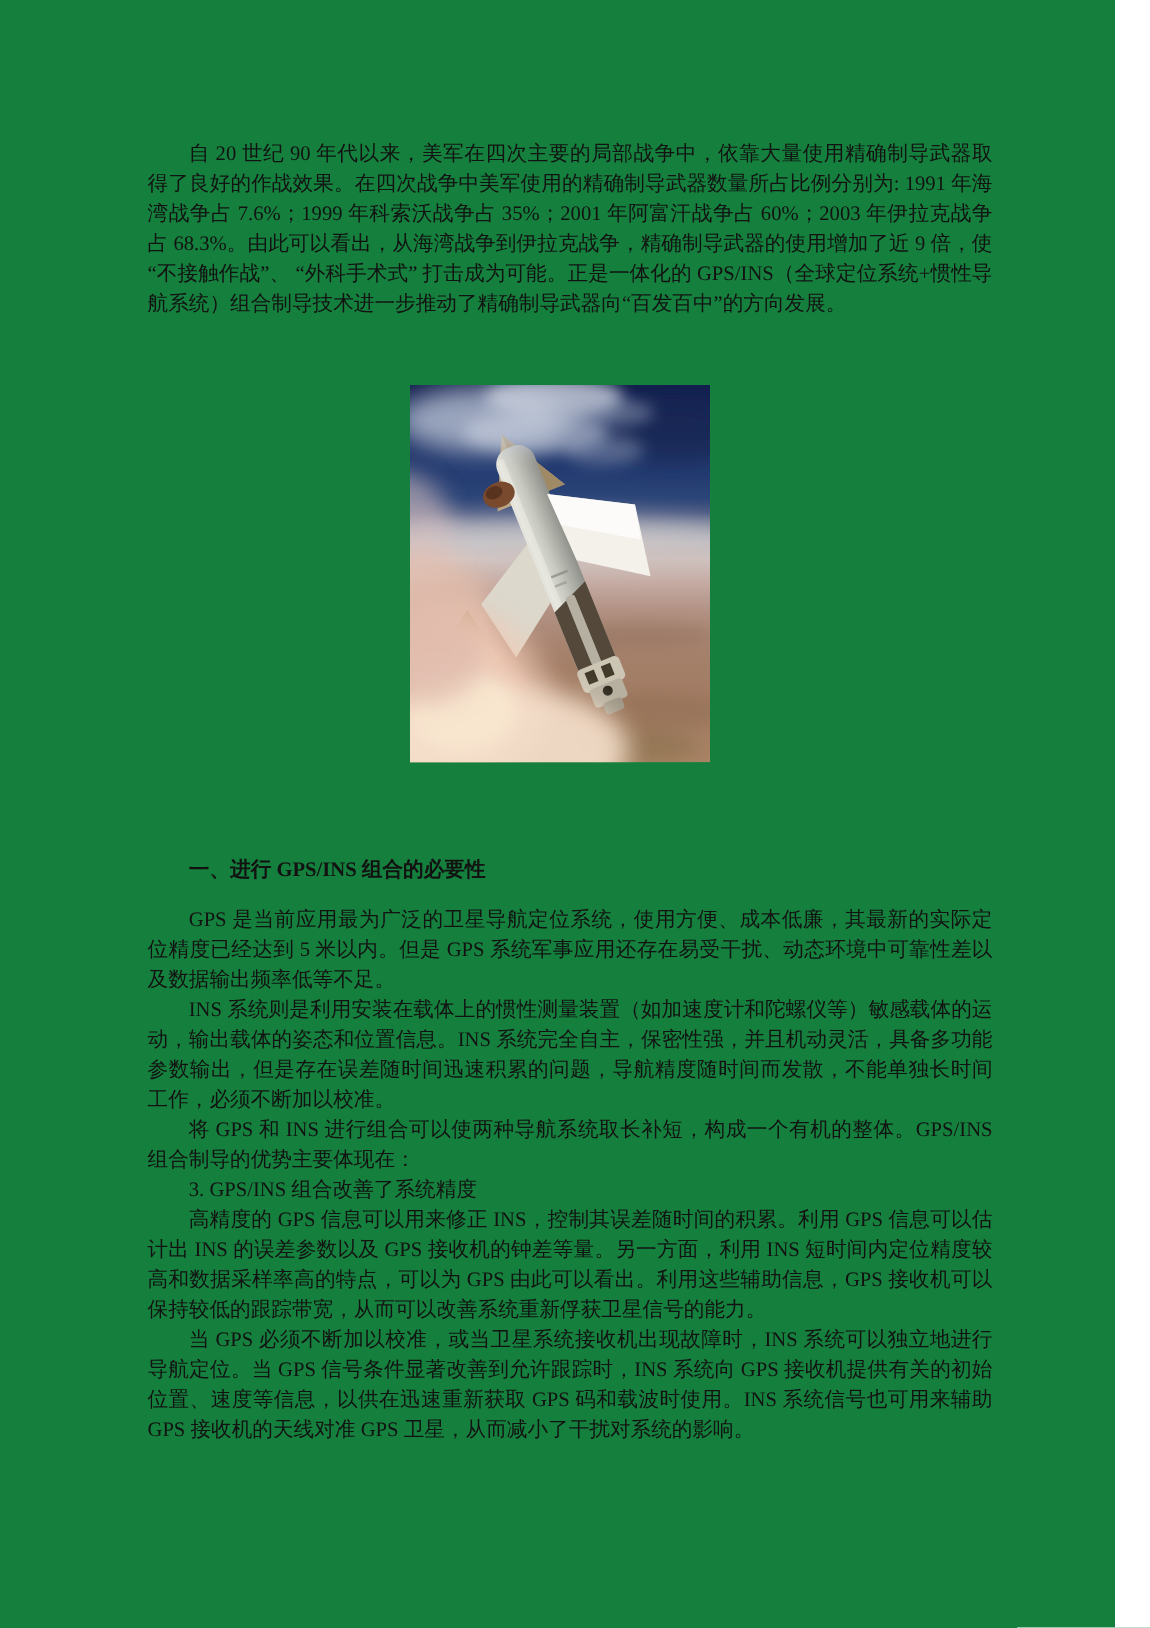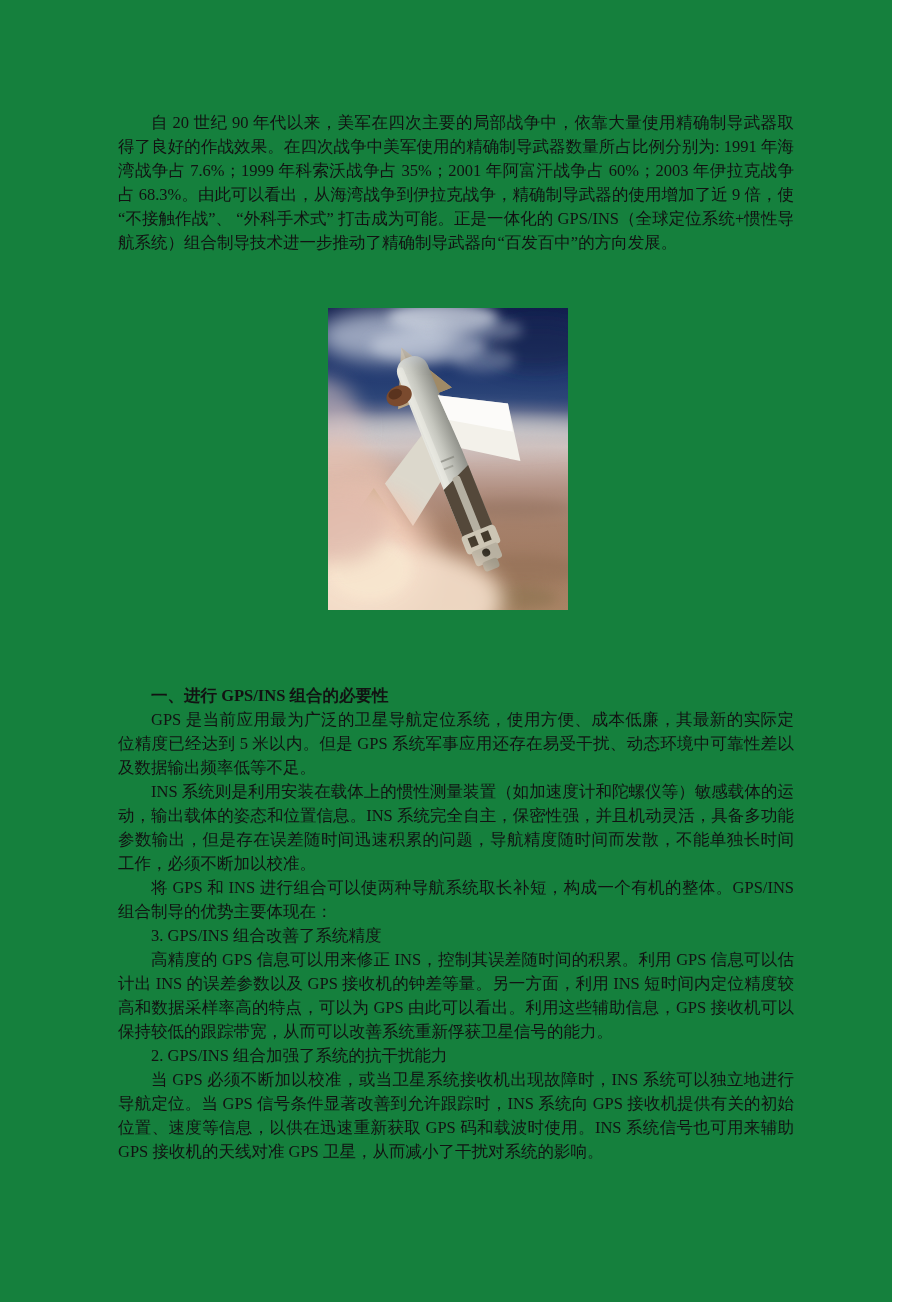--- a/index.html
+++ b/index.html
@@ -23,21 +23,21 @@
     width: 676px;
     font-size: 16.5px;
     line-height: 24px;
     text-align: justify;
   }
   .content p {
     margin: 0;
     text-indent: 33px;
   }
   .section-heading {
-    margin: 74px 0 0 0;
+    margin: 74px 0 16px 0;
     font-size: 16.5px;
     line-height: 24px;
     font-weight: 700;
     text-indent: 33px;
   }
   .figure {
     width: 240px;
     height: 302px;
     margin: 53px 0 0 210px;
     overflow: hidden;
@@ -141,18 +141,17 @@
     <p>GPS 是当前应用最为广泛的卫星导航定位系统，使用方便、成本低廉，其最新的实际定位精度已经达到 5 米以内。但是 GPS 系统军事应用还存在易受干扰、动态环境中可靠性差以及数据输出频率低等不足。</p>
 
     <p>INS 系统则是利用安装在载体上的惯性测量装置（如加速度计和陀螺仪等）敏感载体的运动，输出载体的姿态和位置信息。INS 系统完全自主，保密性强，并且机动灵活，具备多功能参数输出，但是存在误差随时间迅速积累的问题，导航精度随时间而发散，不能单独长时间工作，必须不断加以校准。</p>
 
     <p>将 GPS 和 INS 进行组合可以使两种导航系统取长补短，构成一个有机的整体。GPS/INS 组合制导的优势主要体现在：</p>
 
     <p>3.  GPS/INS 组合改善了系统精度</p>
 
     <p>高精度的 GPS 信息可以用来修正 INS，控制其误差随时间的积累。利用 GPS 信息可以估计出 INS 的误差参数以及 GPS 接收机的钟差等量。另一方面，利用 INS 短时间内定位精度较高和数据采样率高的特点，可以为 GPS 由此可以看出。利用这些辅助信息，GPS 接收机可以保持较低的跟踪带宽，从而可以改善系统重新俘获卫星信号的能力。</p>
 
-    <p>2.  GPS/INS 组合加强了系统的抗干扰能力</p>
 
     <p>当 GPS 必须不断加以校准，或当卫星系统接收机出现故障时，INS 系统可以独立地进行导航定位。当 GPS 信号条件显著改善到允许跟踪时，INS 系统向 GPS 接收机提供有关的初始位置、速度等信息，以供在迅速重新获取 GPS 码和载波时使用。INS 系统信号也可用来辅助 GPS 接收机的天线对准 GPS 卫星，从而减小了干扰对系统的影响。</p>
 
   </div>
 </div>
 
 </body></html>

